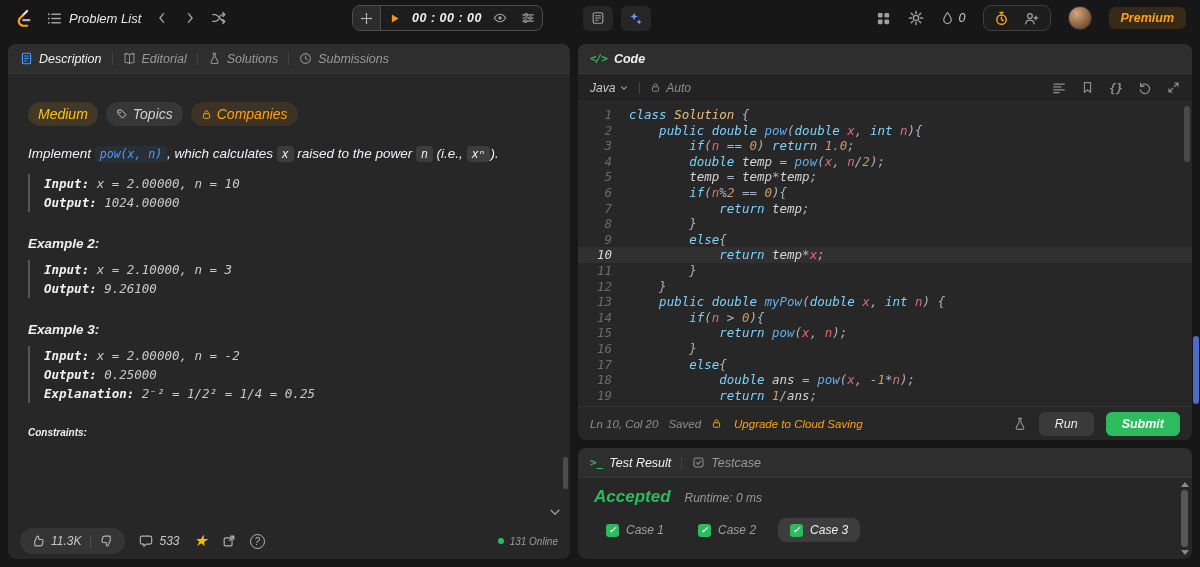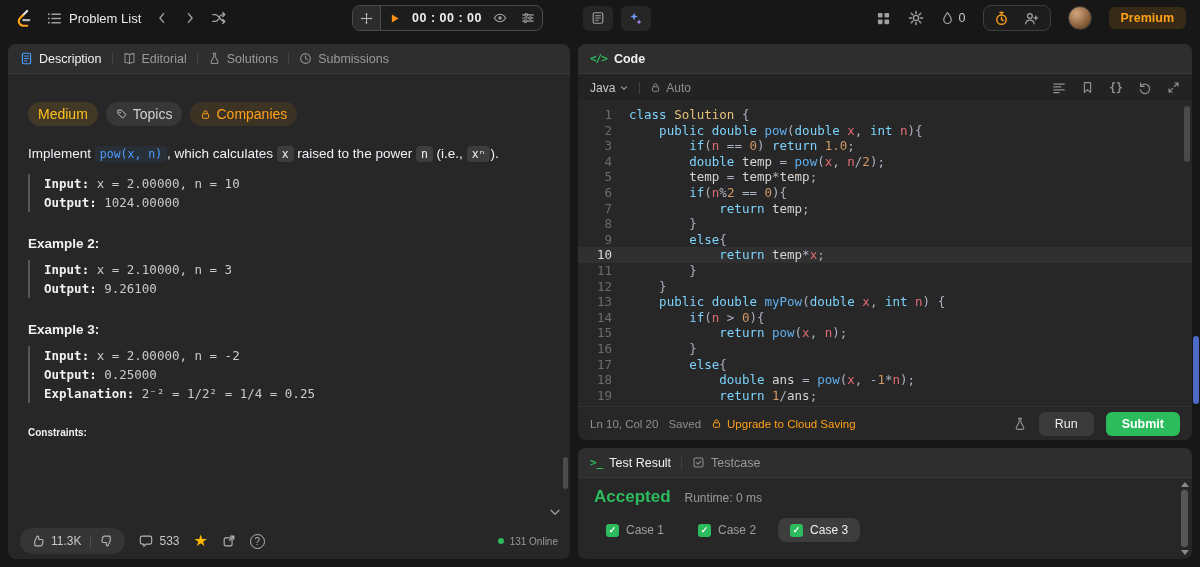--- a/index.html
+++ b/index.html
@@ -1,20 +1,20 @@
 <!DOCTYPE html>
 <html><head>
 <meta charset="utf-8">
 <style>
   *{margin:0;padding:0;box-sizing:border-box;}
   html,body{width:1200px;height:567px;overflow:hidden;}
   body{background:#171717;font-family:"Liberation Sans",sans-serif;color:#eff1f6;-webkit-font-smoothing:antialiased;}
   button{background:none;border:none;color:inherit;font:inherit;cursor:pointer;padding:0;display:inline-flex;align-items:center;gap:6px;}
   svg{display:block;}
-  .app{position:relative;width:1200px;height:567px;}
+  .app{position:relative;width:1200px;height:567px;font-style:italic;}
 
   
   .topbar{height:36px;display:flex;align-items:center;padding:0 14px;position:relative;}
   .tb-left{display:flex;align-items:center;gap:14px;}
   .tb-item{font-size:13px;color:#e8e8e8;gap:7px;}
   .tb-ic{color:#9fa0a2;display:inline-flex;}
   .tb-center{position:absolute;left:352px;top:5px;display:flex;align-items:center;gap:8px;}
   .timer-box{display:flex;align-items:center;height:26px;border:1px solid #4d4d4d;border-radius:8px;overflow:hidden;margin-right:32px;background:#1d1d1d;}
   .timer-drag{width:28px;height:26px;display:flex;align-items:center;justify-content:center;background:#2c2c2c;border-right:1px solid #4d4d4d;color:#b8b8b8;}
   .timer-box .seg{padding:0 7px;display:flex;align-items:center;height:100%;}
@@ -88,21 +88,21 @@
   .lc{color:#abb2bf;}
   .tok-k{color:#7dd3fc;}
   .tok-n{color:#d19a66;}
   .tok-f{color:#61afef;}
   .tok-t{color:#e5c07b;}
   .tok-v{color:#e06c75;}
   .tok-i{color:#d4d4d4;}
   .editor-scrollbar{position:absolute;top:4px;right:2px;width:6px;bottom:4px;}
   .ethumb{width:6px;height:56px;background:#4a4a4a;border-radius:3px;}
   .code-footer{flex:0 0 34px;display:flex;align-items:center;gap:10px;padding:0 12px;border-top:1px solid rgba(255,255,255,.05);font-size:11.5px;color:#8f8f8f;}
-  .cloud-link{color:#ffa116;font-size:11.5px;gap:5px;}
+  .cloud-link{color:#ffa116;font-size:11.5px;gap:12px;}
   .cf-right{margin-left:auto;display:flex;align-items:center;gap:12px;}
   .run-btn{background:#3a3a3a;color:#ececec;font-size:12.5px;font-weight:500;padding:5px 16px;border-radius:6px;}
   .submit-btn{background:#2cbb5d;color:#ffffff;font-size:12.5px;font-weight:600;padding:5px 16px;border-radius:6px;}
 
   
   .term-glyph{font-family:"DejaVu Sans Mono",monospace;font-size:11px;font-weight:700;color:#2cbb5d;}
   .result-body{flex:1;padding:9px 16px 0 16px;position:relative;overflow:hidden;}
   .status-row{display:flex;align-items:baseline;gap:14px;}
   .accepted{color:#2cbb5d;font-size:17px;font-weight:600;}
   .runtime{color:#9a9a9a;font-size:12px;}

